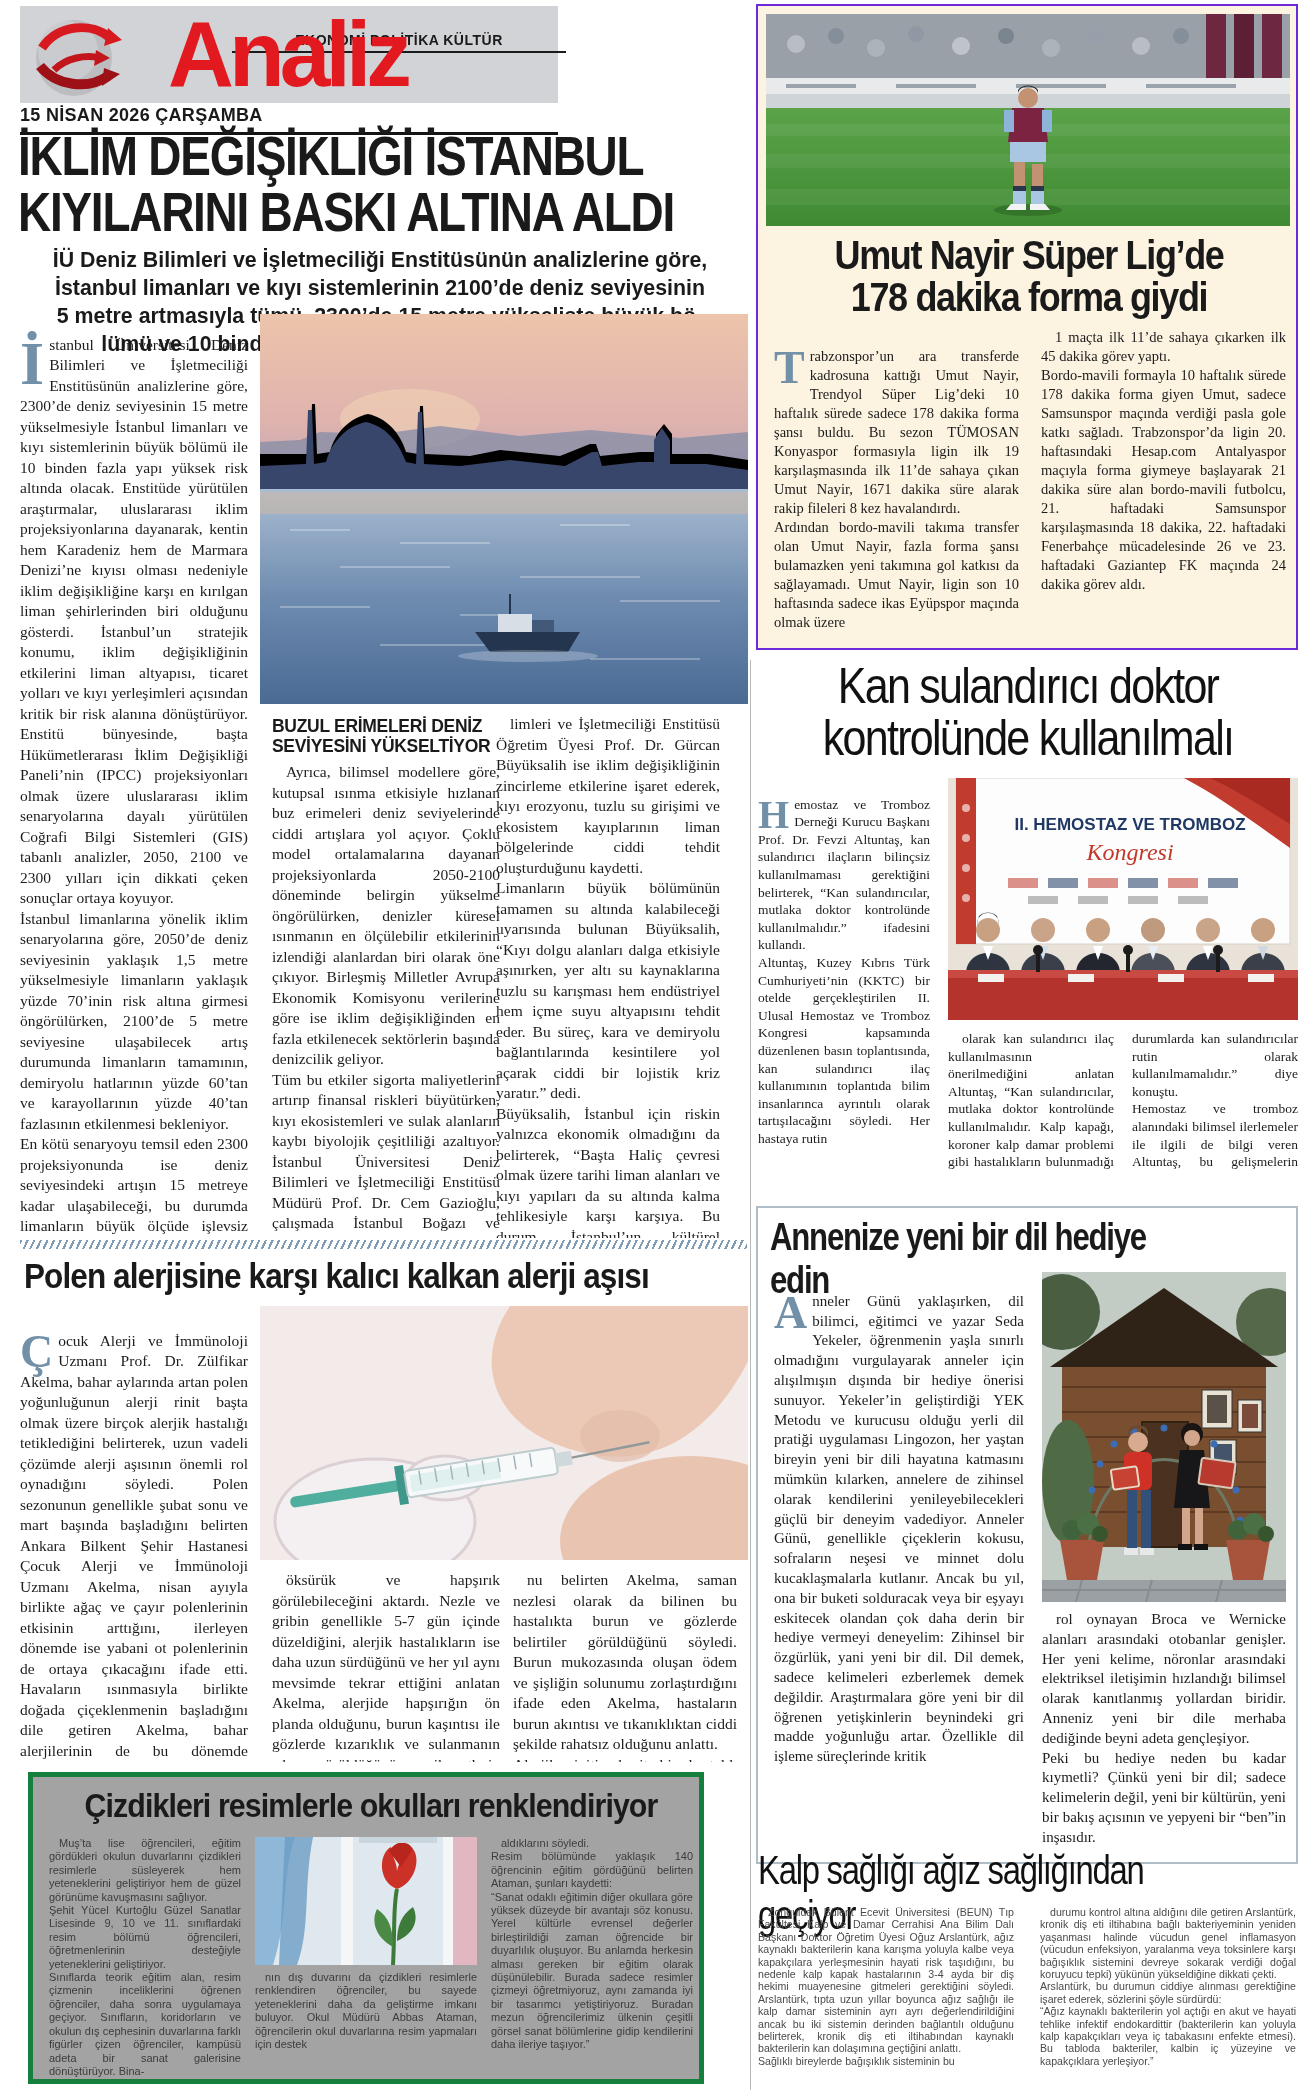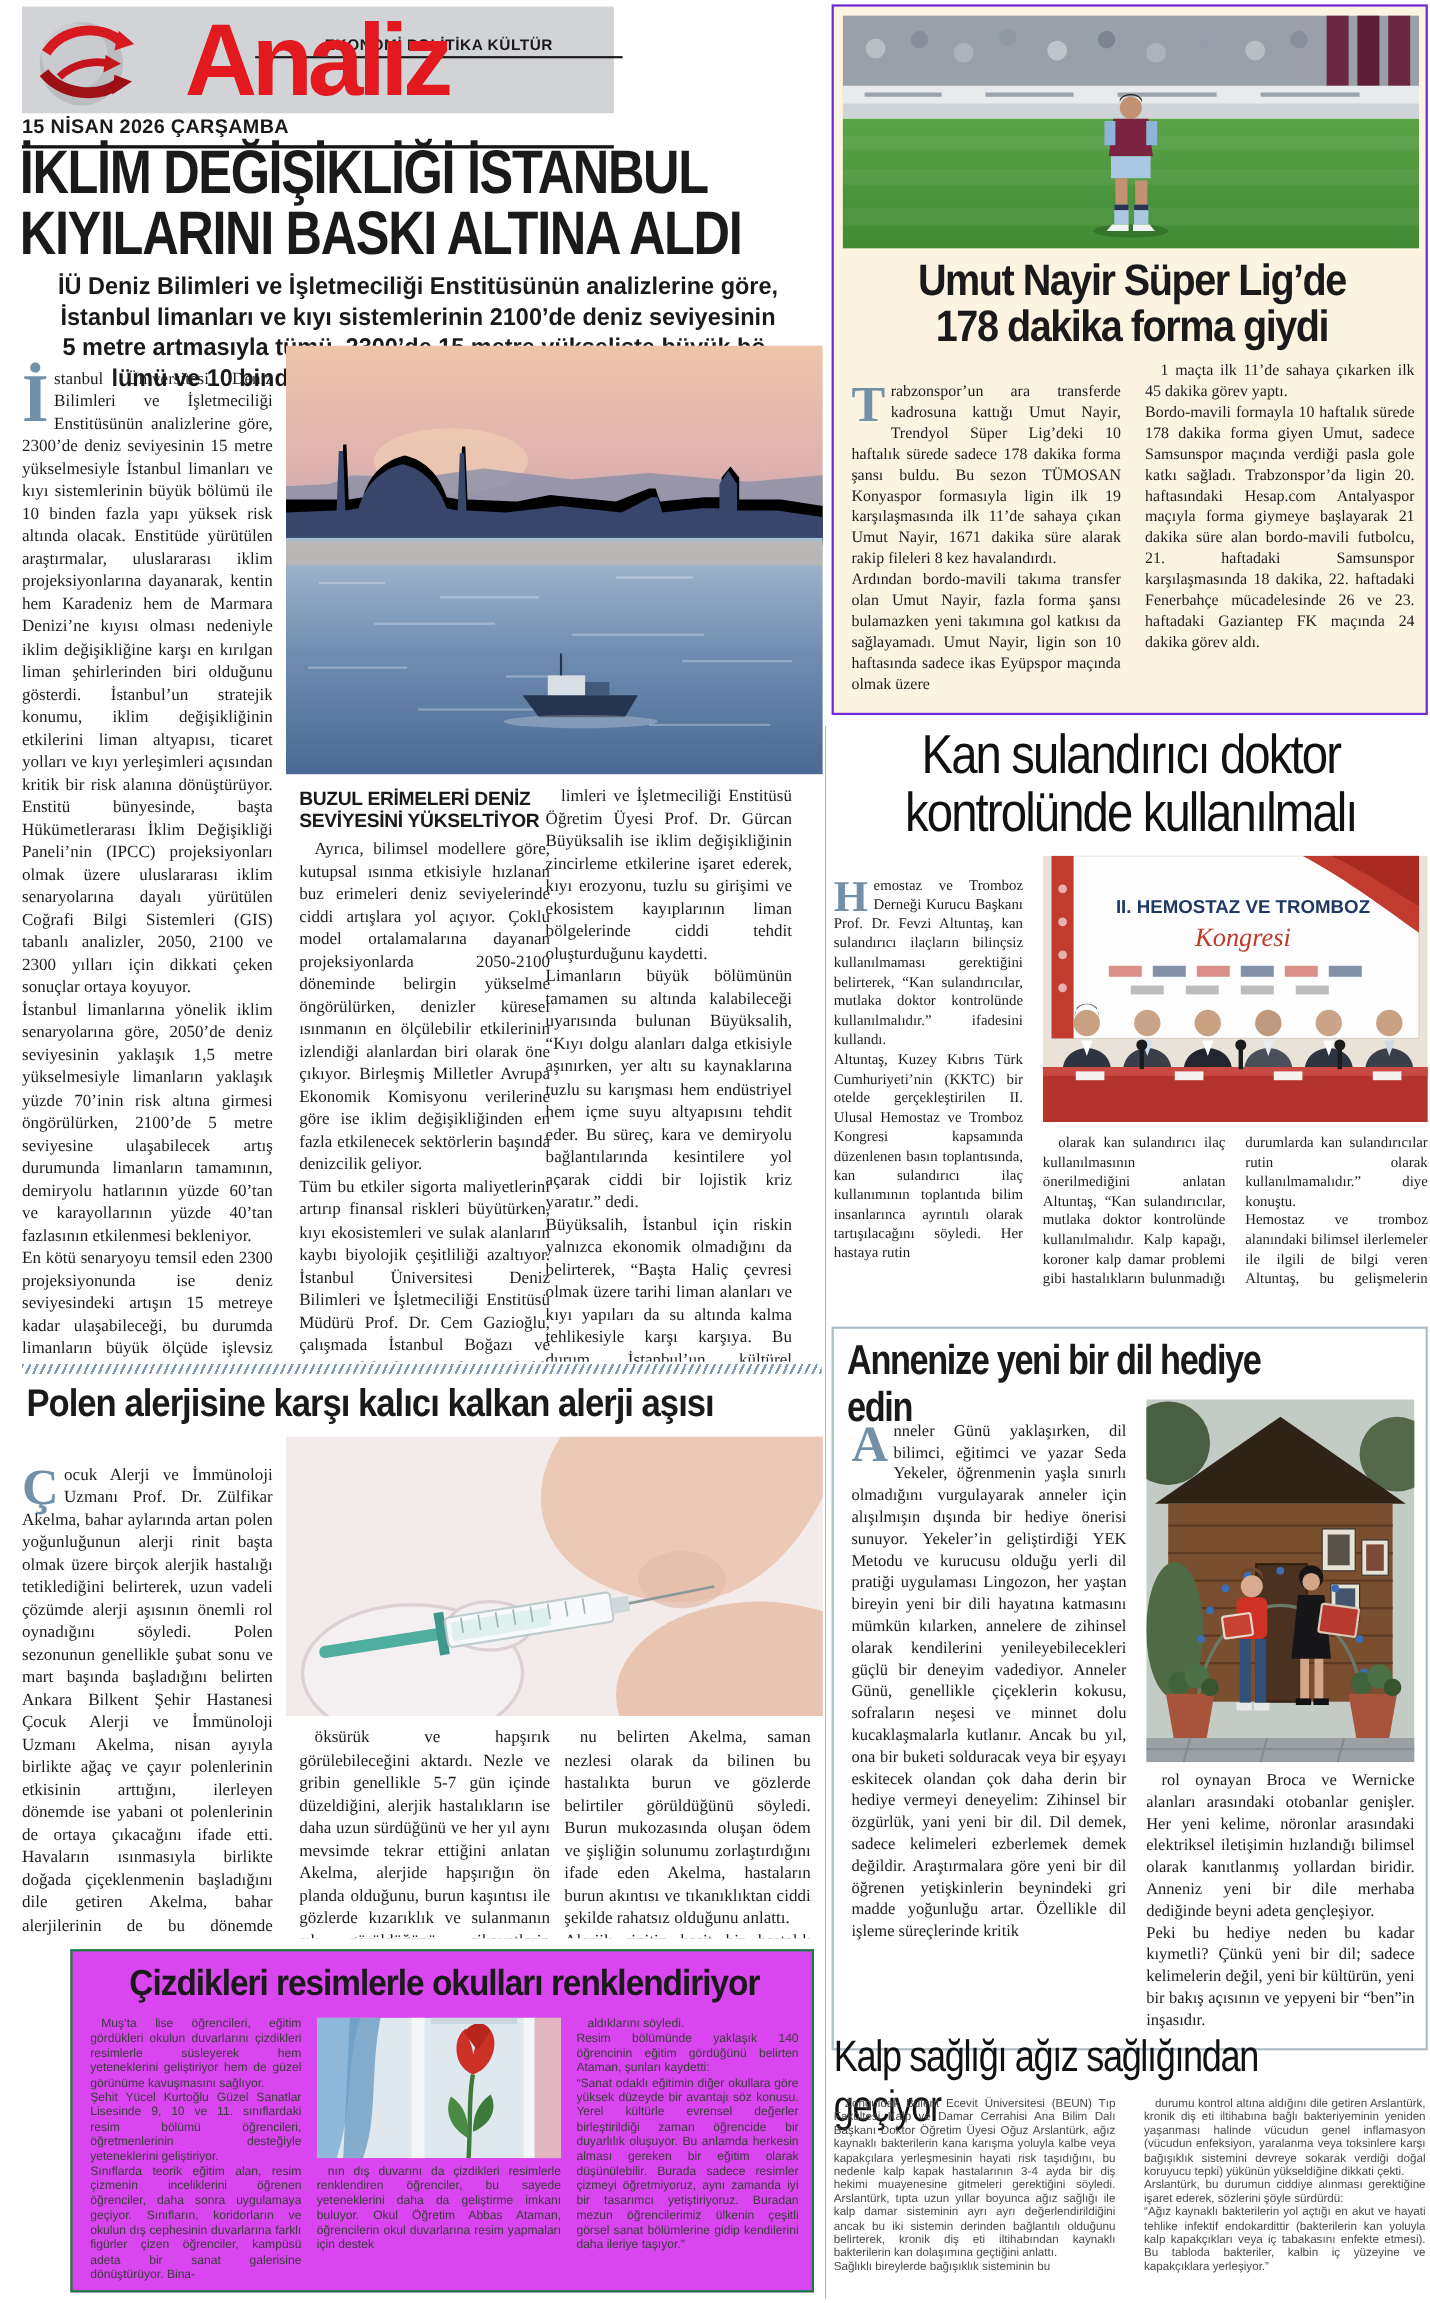--- a/index.html
+++ b/index.html
@@ -26,21 +26,21 @@
            text-align:justify;white-space:pre-line;color:#3c3c3c;text-indent:10px;}
   .dropcap{float:left;font-family:"Liberation Serif",serif;font-weight:700;color:#7291a9;
            font-size:46px;line-height:38px;padding:2px 5px 0 0;text-indent:0;}
   .dropcap.big{font-size:62px;line-height:52px;}
   .col{position:absolute;top:0;overflow:hidden;}
   .subhead{font-weight:700;font-size:17.5px;line-height:1.15;letter-spacing:-.3px;
            white-space:pre-line;margin:2px 0 6px 0;}
   .hatch{height:9px;background:repeating-linear-gradient(115deg,#7f9bb3 0 2px,#ffffff 2px 6px);}
   
   .creambox{background:#fcf3e1;border:2px solid #6d28d9;box-sizing:border-box;}
-  #cizdik-box{background:#d946ef;border:2px solid #15803d;box-sizing:border-box;margin-left:36px;}
+  #cizdik-box{background:#a3a3a3;border:5px solid #15803d;box-sizing:border-box;}
   #anne-box{background:#ffffff;border:2px solid #aebdc6;box-sizing:border-box;margin-top:26px;}
   .photo{display:block;}
   #center-rule{left:750px;top:660px;width:1px;height:1430px;background:#b9b9b9;}
 </style>
 </head>
 <body>
 
 <div id="page">
 
   <div class="abs" id="masthead">
@@ -198,21 +198,21 @@
         <rect x="86" y="0" width="12" height="128" fill="#f4f6f8"></rect>
         <path d="M138,128 C140,92 138,70 142,52" stroke="#3e7a3a" stroke-width="4" fill="none"></path>
         <path d="M138,110 C120,100 116,84 122,72 C134,80 138,92 138,110 Z" fill="#4b8a44"></path>
         <path d="M142,104 C160,96 164,82 158,70 C146,78 142,90 142,104 Z" fill="#3e7a3a"></path>
         <path d="M142,52 C122,44 124,16 136,10 C138,22 142,26 142,34 C144,24 150,16 158,12 C166,22 160,46 142,52 Z" fill="#cc3128"></path>
         <path d="M134,14 C140,4 152,2 158,12 L146,30 Z" fill="#b8251d"></path>
         <rect x="188" y="0" width="10" height="128" fill="#f4f6f8"></rect>
         <rect x="198" y="0" width="24" height="128" fill="#e3b7c1"></rect>
         <rect x="104" y="0" width="78" height="6" fill="#c9d6de"></rect>
       </svg>
-      <div class="sansbody" style="margin-top:6px">nın dış duvarını da çizdikleri resimlerle renklendiren öğrenciler, bu sayede yeteneklerini daha da geliştirme imkanı buluyor. Okul Öğretim Abbas Ataman, öğrencilerin okul duvarlarına resim yapmaları için destek</div>
+      <div class="sansbody" style="margin-top:6px">nın dış duvarını da çizdikleri resimlerle renklendiren öğrenciler, bu sayede yeteneklerini daha da geliştirme imkanı buluyor. Okul Müdürü Abbas Ataman, öğrencilerin okul duvarlarına resim yapmaları için destek</div>
     </div>
     <div class="col sansbody" style="left:458px;top:60px;width:202px;height:240px">aldıklarını söyledi.
 Resim bölümünde yaklaşık 140 öğrencinin eğitim gördüğünü belirten Ataman, şunları kaydetti:
 “Sanat odaklı eğitimin diğer okullara göre yüksek düzeyde bir avantajı söz konusu. Yerel kültürle evrensel değerler birleştirildiği zaman öğrencide bir duyarlılık oluşuyor. Bu anlamda herkesin alması gereken bir eğitim olarak düşünülebilir. Burada sadece resimler çizmeyi öğretmiyoruz, aynı zamanda iyi bir tasarımcı yetiştiriyoruz. Buradan mezun öğrencilerimiz ülkenin çeşitli görsel sanat bölümlerine gidip kendilerini daha ileriye taşıyor.”</div>
   </div>
 
   <div class="abs creambox" style="left:756px;top:4px;width:542px;height:646px">
     <svg class="abs photo" style="left:8px;top:8px" width="524" height="212" viewBox="0 0 524 212">
       <defs>
         <linearGradient id="grassg" x1="0" y1="0" x2="0" y2="1">

